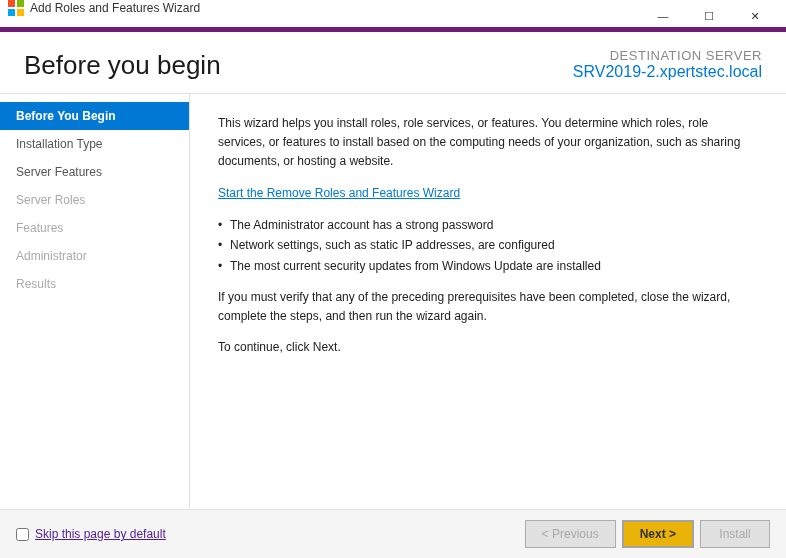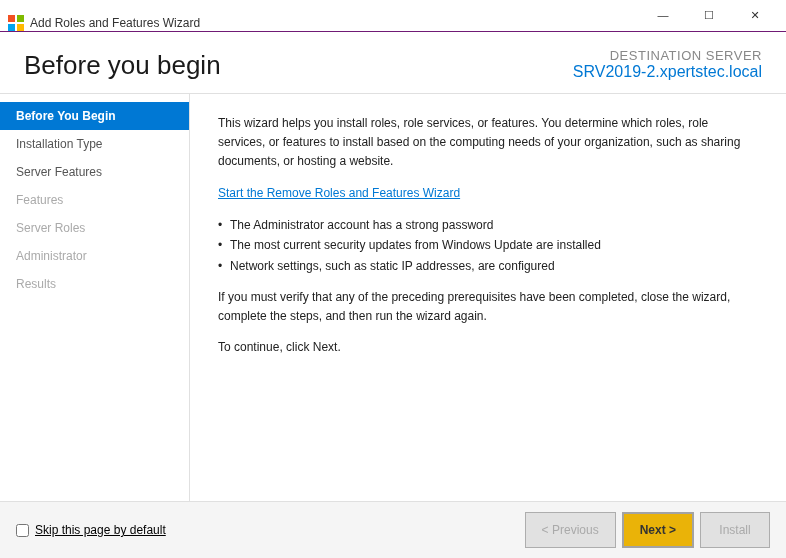--- a/index.html
+++ b/index.html
@@ -8,23 +8,23 @@
       height: 558px;
       font-family: 'Segoe UI', Arial, sans-serif;
       font-size: 12px;
       background: #f0f0f0;
       overflow: hidden;
     }
 
     
     .title-bar {
       display: flex;
-      align-items: flex-end;
-      background: #fff;
-      border-bottom: 1px solid #701a75;
+      align-items: flex-start;
+      background: #fff;
+      border-bottom: 5px solid #701a75;
       height: 32px;
       padding: 0 8px;
       justify-content: space-between;
       gap: 9px;
     }
     .title-bar-left {
       display: flex;
       align-items: center;
       gap: 6px;
     }
@@ -177,37 +177,37 @@
       display: flex;
       align-items: center;
       gap: 6px;
     }
     .checkbox-wrap input[type="checkbox"] {
       width: 13px;
       height: 13px;
     }
     .checkbox-label {
       font-size: 12px;
-      color: #000000;
+      color: #4c1d95;
       text-decoration: underline;
       cursor: pointer;
     }
     .footer-right {
       display: flex;
       gap: 6px;
     }
     .btn {
       padding: 5px 16px;
       font-size: 12px;
       border: 1px solid #adadad;
       background: #e1e1e1;
       cursor: pointer;
       color: #333;
       min-width: 70px;
-      height: 36px;
+      height: 28px;
     }
     .btn.primary {
       border: 2px solid #a3a3a3;
       background: #eab308;
       font-weight: 600;
     }
     .btn:disabled {
       color: #aaa;
       cursor: default;
     }
@@ -241,33 +241,33 @@
       <div class="server-name">SRV2019-2.xpertstec.local</div>
     </div>
   </div>
 
   <div class="wizard-body">
 
     <div class="sidebar">
       <div class="sidebar-item active">Before You Begin</div>
       <div class="sidebar-item">Installation Type</div>
       <div class="sidebar-item">Server Features</div>
+      <div class="sidebar-item disabled">Server Roles</div>
       <div class="sidebar-item disabled">Features</div>
-      <div class="sidebar-item disabled">Server Roles</div>
       <div class="sidebar-item disabled">Administrator</div>
       <div class="sidebar-item disabled">Results</div>
     </div>
 
     <div class="content-area">
       <p>This wizard helps you install roles, role services, or features. You determine which roles, role services, or features to install based on the computing needs of your organization, such as sharing documents, or hosting a website.</p>
       <p><span class="link">Start the Remove Roles and Features Wizard</span></p>
       <ul class="bullet-list">
         <li>The Administrator account has a strong password</li>
+        <li>Network settings, such as static IP addresses, are configured</li>
         <li>The most current security updates from Windows Update are installed</li>
-        <li>Network settings, such as static IP addresses, are configured</li>
       </ul>
       <p>If you must verify that any of the preceding prerequisites have been completed, close the wizard, complete the steps, and then run the wizard again.</p>
       <p>To continue, click Next.</p>
     </div>
 
   </div>
 
   <div class="wizard-footer">
     <div class="footer-left">
       <div class="checkbox-wrap">

